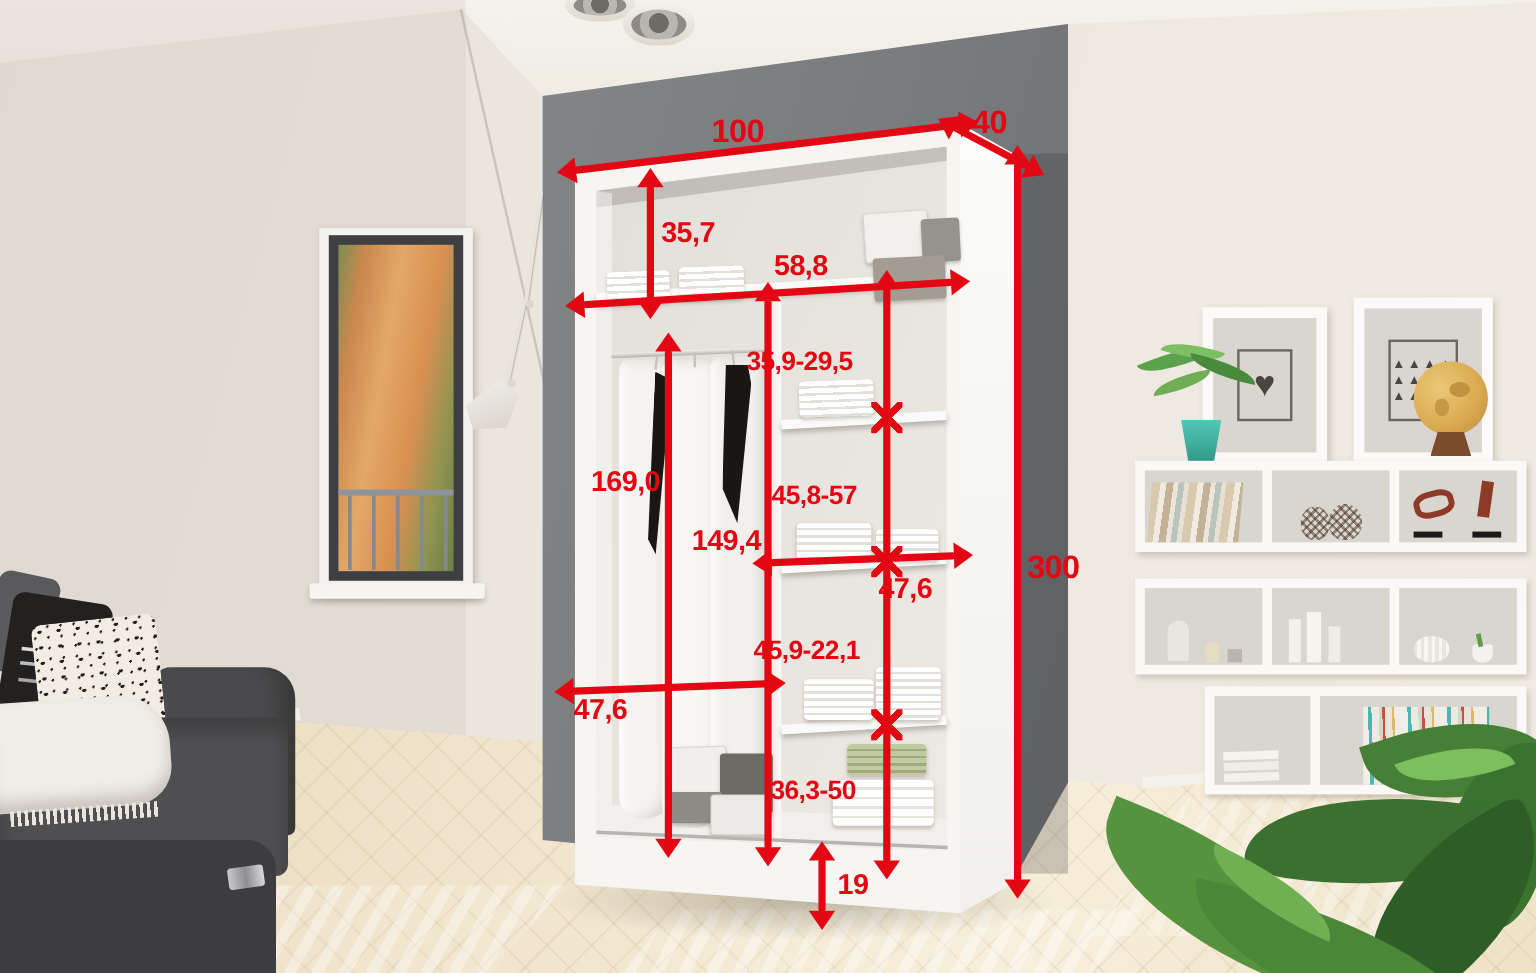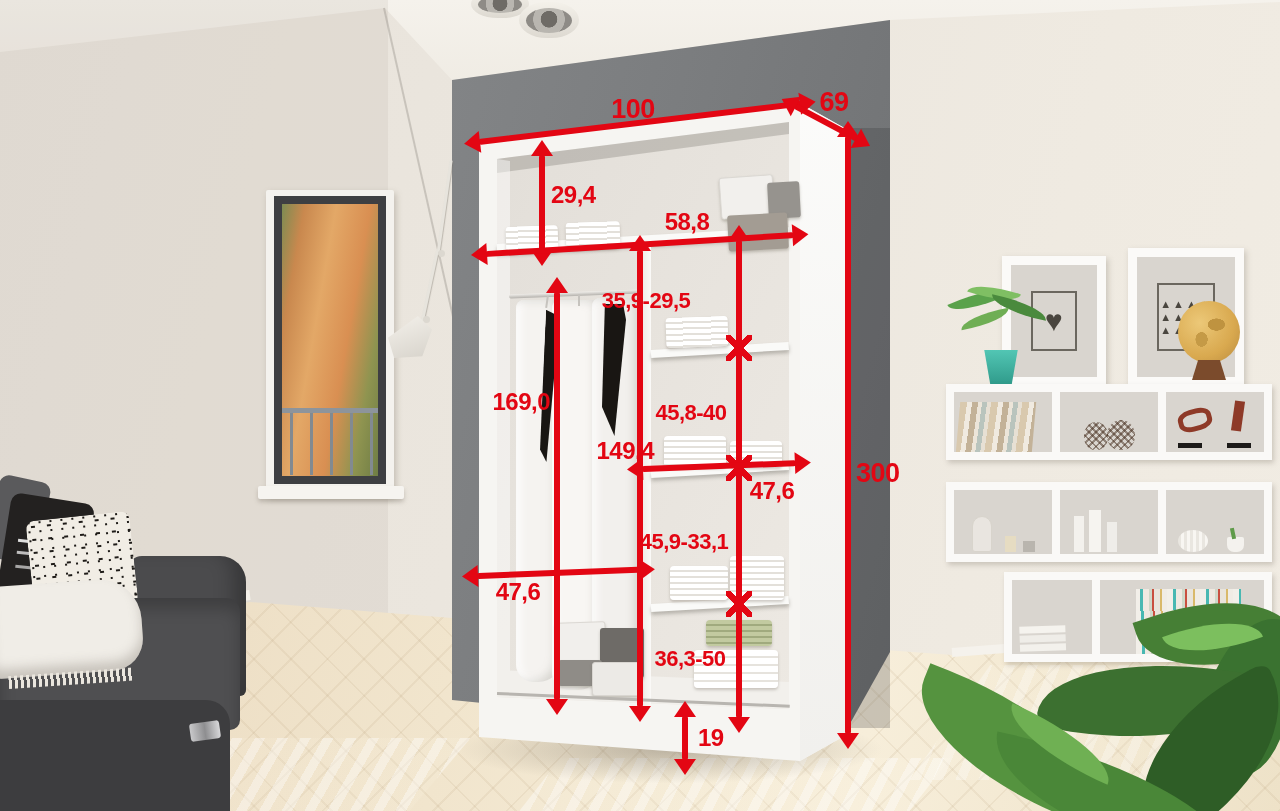--- a/index.html
+++ b/index.html
@@ -116,21 +116,21 @@
       border-style:solid;border-width:11px 16px 11px 0;border-color:transparent #e30613 transparent transparent;}
   .dl.h::after{content:"";position:absolute;right:-15px;top:50%;transform:translateY(-50%);
       border-style:solid;border-width:11px 0 11px 16px;border-color:transparent transparent transparent #e30613;}
   .dl.v::before{content:"";position:absolute;top:-15px;left:50%;transform:translateX(-50%);
       border-style:solid;border-width:0 11px 16px 11px;border-color:transparent transparent #e30613 transparent;}
   .dl.v::after{content:"";position:absolute;bottom:-15px;left:50%;transform:translateX(-50%);
       border-style:solid;border-width:16px 11px 0 11px;border-color:#e30613 transparent transparent transparent;}
   .xm{width:26px;height:26px;z-index:40;background:
       linear-gradient(45deg,transparent calc(50% - 3px),#e30613 calc(50% - 3px) calc(50% + 3px),transparent calc(50% + 3px)),
       linear-gradient(-45deg,transparent calc(50% - 3px),#e30613 calc(50% - 3px) calc(50% + 3px),transparent calc(50% + 3px));}
-  .dlab{color:#e30613;font-weight:bold;font-size:24px;z-index:41;text-align:center;
+  .dlab{color:#e30613;font-weight:bold;font-size:24px;z-index:41;
         white-space:nowrap;letter-spacing:-.5px;}
   .dlab.big{font-size:27px;}
   .dlab.small{font-size:22px;}
   .dlab.left{text-align:left;}
   .dlab.right{text-align:right;}
 </style>
 </head>
 <body>
 
 <div class="scene">
@@ -319,27 +319,27 @@
   <div class="dl v" style="left:736px;top:240px;height:478px;"></div>
   <div class="xm" style="left:726px;top:335px;"></div>
   <div class="xm" style="left:726px;top:455px;"></div>
   <div class="xm" style="left:726px;top:591px;"></div>
   <div class="dl h" style="left:642px;top:466px;width:154px;transform:rotate(-2.2deg);"></div>
   <div class="dl v" style="left:845px;top:136px;height:598px;"></div>
   <div class="dl h" style="left:477px;top:573px;width:163px;transform:rotate(-2.2deg);"></div>
   <div class="dl v" style="left:682px;top:716px;height:44px;"></div>
 
   <div class="dlab big" style="left:593px;top:94px;width:80px;">100</div>
-  <div class="dlab big" style="left:810px;top:87px;width:48px;">69</div>
-  <div class="dlab left" style="left:551px;top:181px;width:70px;">29,4</div>
+  <div class="dlab big" style="left:810px;top:87px;width:48px;">40</div>
+  <div class="dlab left" style="left:551px;top:181px;width:70px;">35,7</div>
   <div class="dlab" style="left:645px;top:208px;width:84px;">58,8</div>
-  <div class="dlab small" style="left:588px;top:288px;width:116px;">35,9-29,5</div>
+  <div class="dlab small" style="left:622px;top:288px;width:116px;">35,9-29,5</div>
   <div class="dlab right" style="left:470px;top:388px;width:80px;">169,0</div>
-  <div class="dlab right" style="left:572px;top:437px;width:82px;">149,4</div>
-  <div class="dlab small" style="left:643px;top:400px;width:96px;">45,8-40</div>
+  <div class="dlab right" style="left:552px;top:437px;width:82px;">149,4</div>
+  <div class="dlab small" style="left:643px;top:400px;width:96px;">45,8-57</div>
   <div class="dlab" style="left:732px;top:477px;width:80px;">47,6</div>
   <div class="dlab big left" style="left:856px;top:458px;width:70px;">300</div>
-  <div class="dlab small" style="left:628px;top:529px;width:112px;">45,9-33,1</div>
+  <div class="dlab small" style="left:628px;top:529px;width:112px;">45,9-22,1</div>
   <div class="dlab" style="left:478px;top:578px;width:80px;">47,6</div>
   <div class="dlab small" style="left:642px;top:646px;width:96px;">36,3-50</div>
   <div class="dlab left" style="left:698px;top:724px;width:44px;">19</div>
 
 </div>
 
 </body></html>

